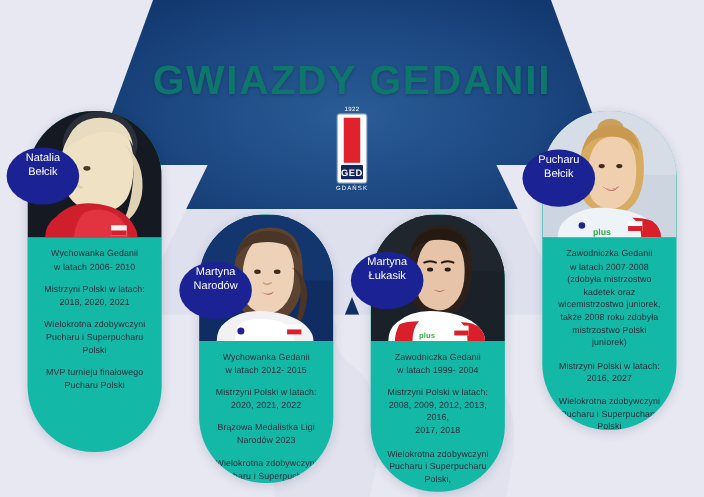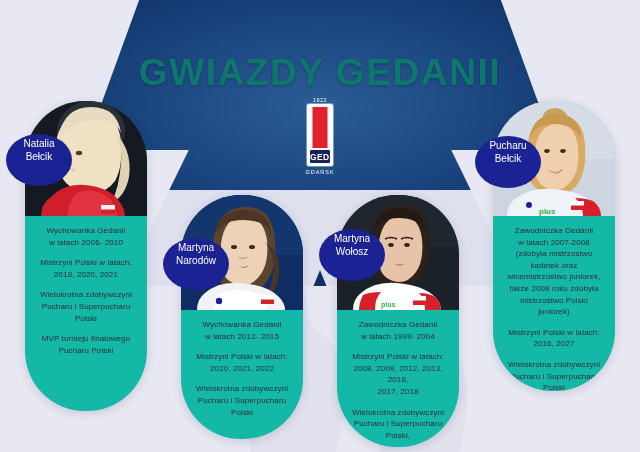--- a/index.html
+++ b/index.html
@@ -234,20 +234,21 @@
         <path d="M24 98 q14-12 36-10 q26 2 38 14 q6 6 6 13 l-88 0 q0-11 8-17z" fill="#f2f2f4"></path>
         <path d="M36 100 q10-6 24-5 q18 1 26 10 l0 10 l-54 0z" fill="#ffffff"></path>
         <rect x="80" y="100" width="13" height="9" fill="#ffffff"></rect>
         <rect x="80" y="104.5" width="13" height="4.5" fill="#d81f2a"></rect>
         <circle cx="38" cy="106" r="3.2" fill="#1b2394"></circle>
       </svg>
     </div>
     <div class="card-body">
       <div class="fact">Wychowanka Gedanii<br>w latach 2012- 2015</div>
       <div class="fact">Mistrzyni Polski w latach:<br>2020, 2021, 2022</div>
+      <div class="fact">Brązowa Medalistka Ligi<br>Narodów 2023</div>
       <div class="fact">Wielokrotna zdobywczyni<br>Pucharu i Superpucharu<br>Polski</div>
 
     </div>
   </div>
   <div class="badge" style="left:163px; top:238px; width:66px; height:52px;">
     <span>
       <span>Martyna</span><br>
       <span>Narodów</span>
     </span>
   </div>
@@ -276,21 +277,21 @@
     <div class="card-body">
       <div class="fact">Zawodniczka Gedanii<br>w latach 1999- 2004</div>
       <div class="fact">Mistrzyni Polski w latach:<br>2008, 2009, 2012, 2013, 2016,<br>2017, 2018</div>
       <div class="fact">Wielokrotna zdobywczyni<br>Pucharu i Superpucharu<br>Polski,</div>
 
     </div>
   </div>
   <div class="badge" style="left:319px; top:229px; width:66px; height:52px;">
     <span>
       <span>Martyna</span><br>
-      <span>Wołosz</span>
+      <span>Łukasik</span>
     </span>
   </div>
 
   <div class="card" style="left:493px; top:101px; width:122px; height:290px;">
     <div class="card-photo">
       <svg class="ph" viewBox="0 0 122 115" preserveAspectRatio="xMidYMid slice">
         <rect width="122" height="115" fill="#cdd6e0"></rect>
         <rect width="122" height="58" fill="#d6dde6"></rect>
         <ellipse cx="62" cy="16" rx="12" ry="9" fill="#c9a05c"></ellipse>
         <path d="M34 48 q2-32 28-34 q28-2 30 30 q2 26-8 40 q-10 12-24 10 q-22-4-26-22z" fill="#d8ab62"></path>

